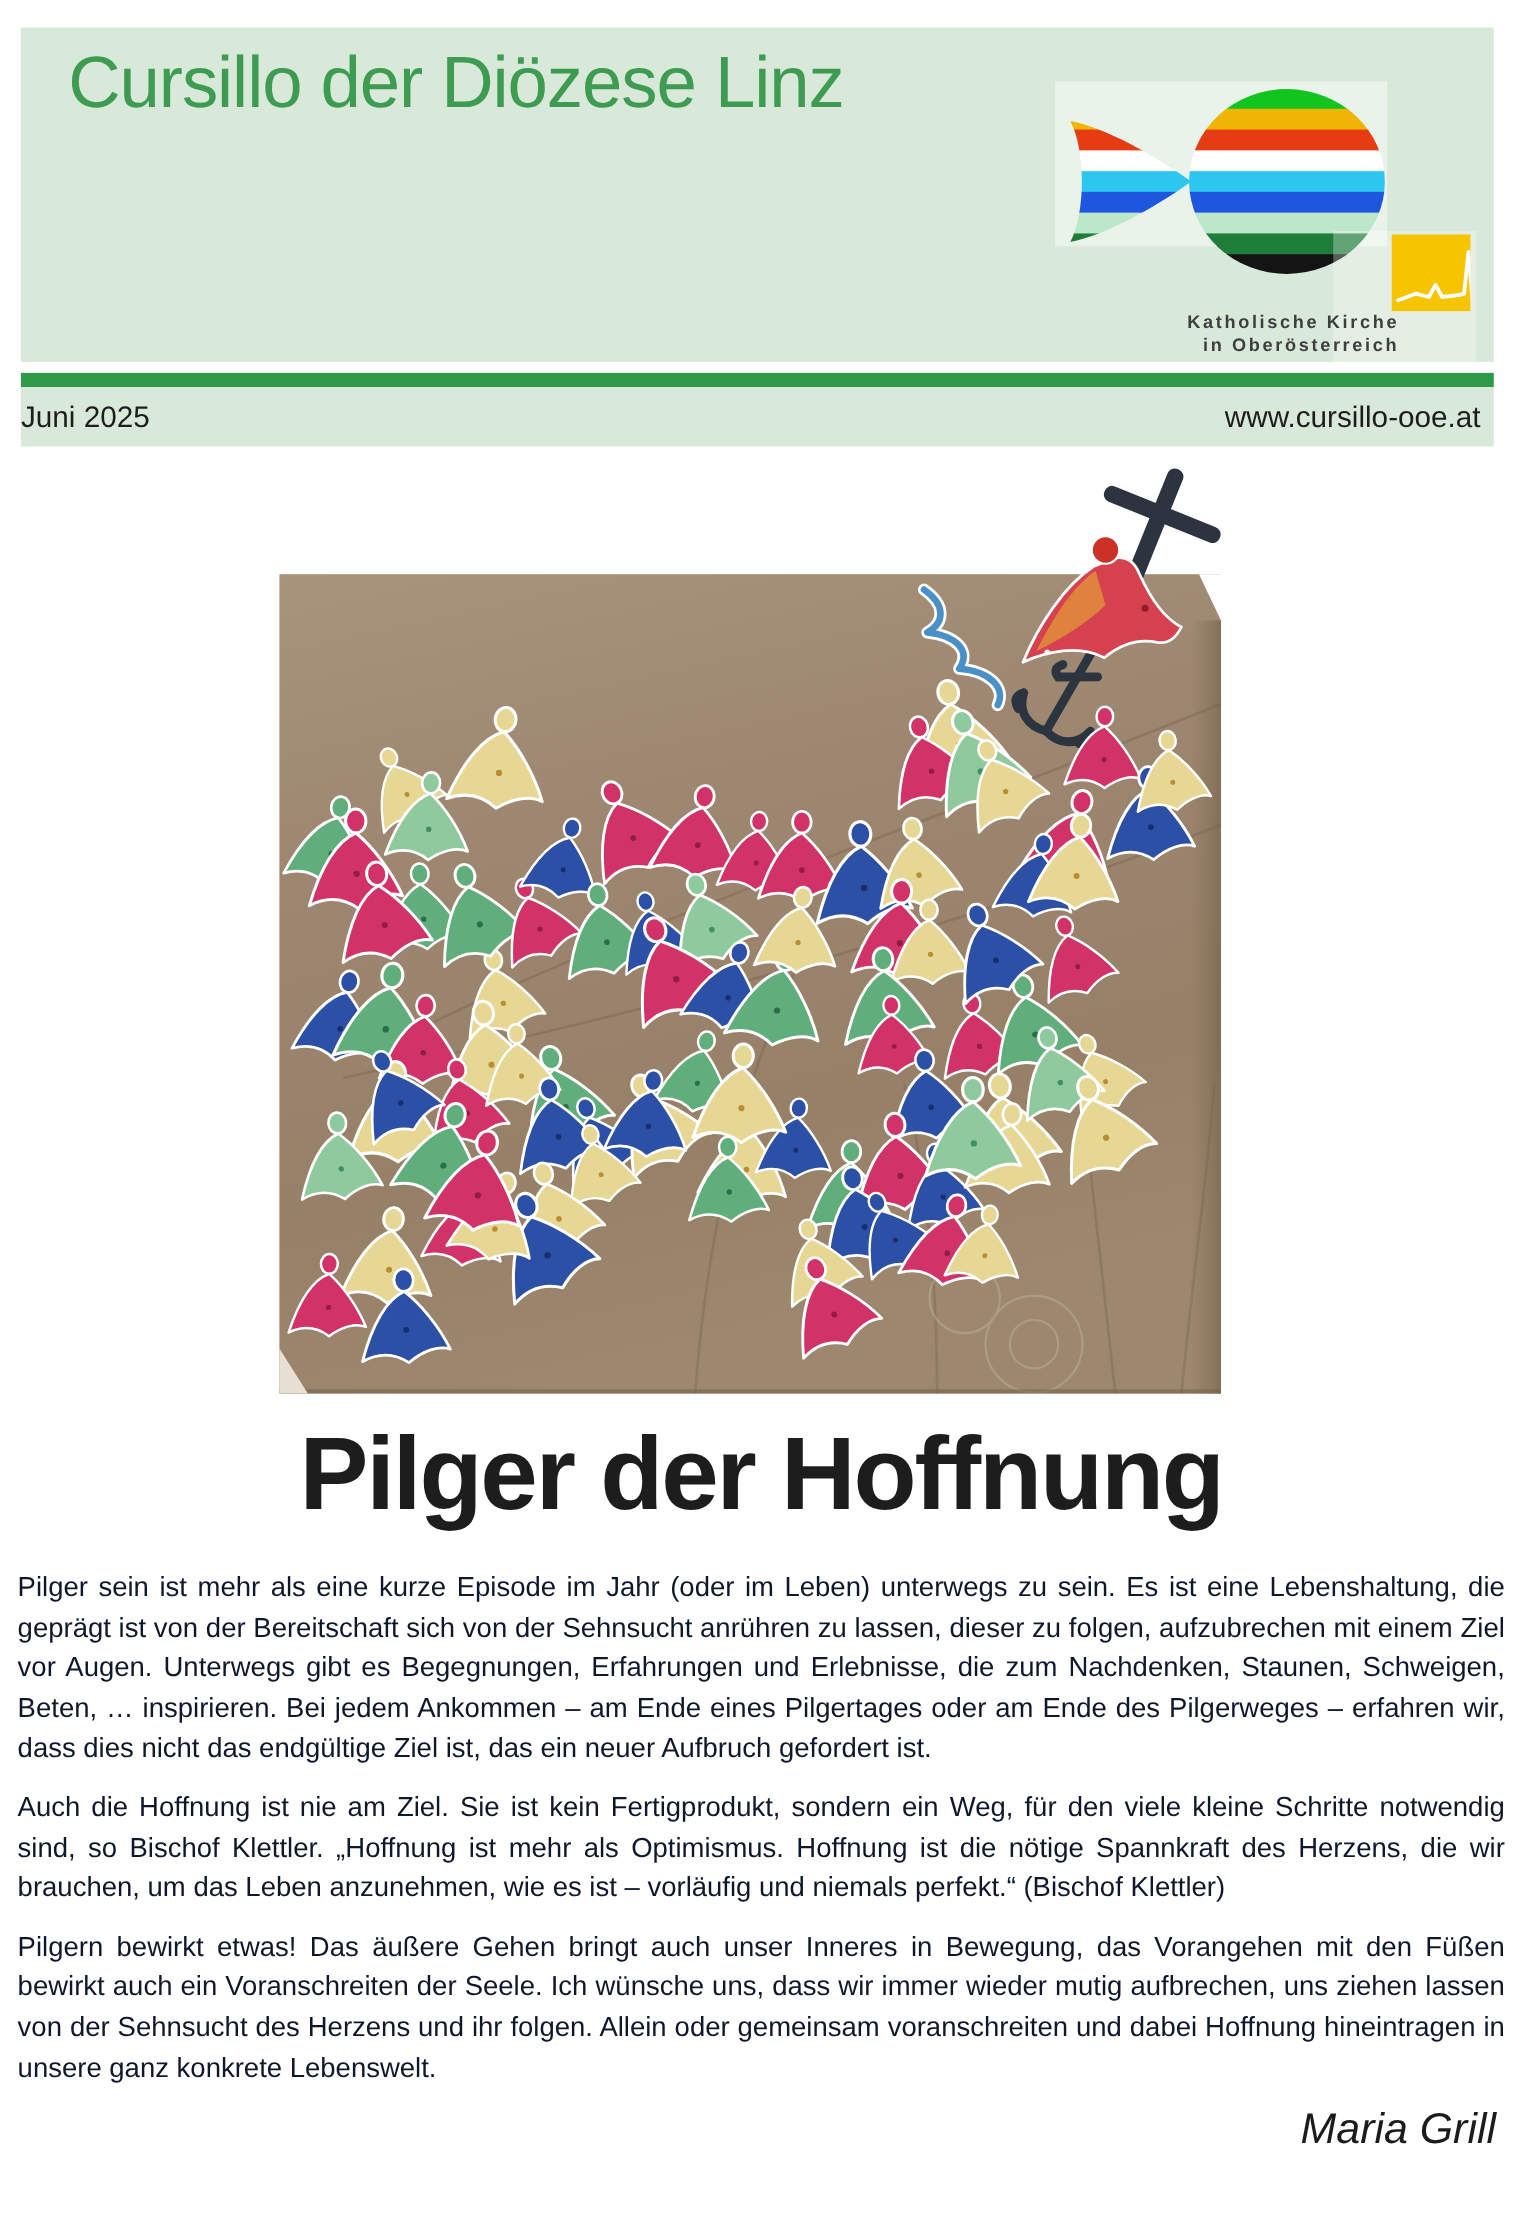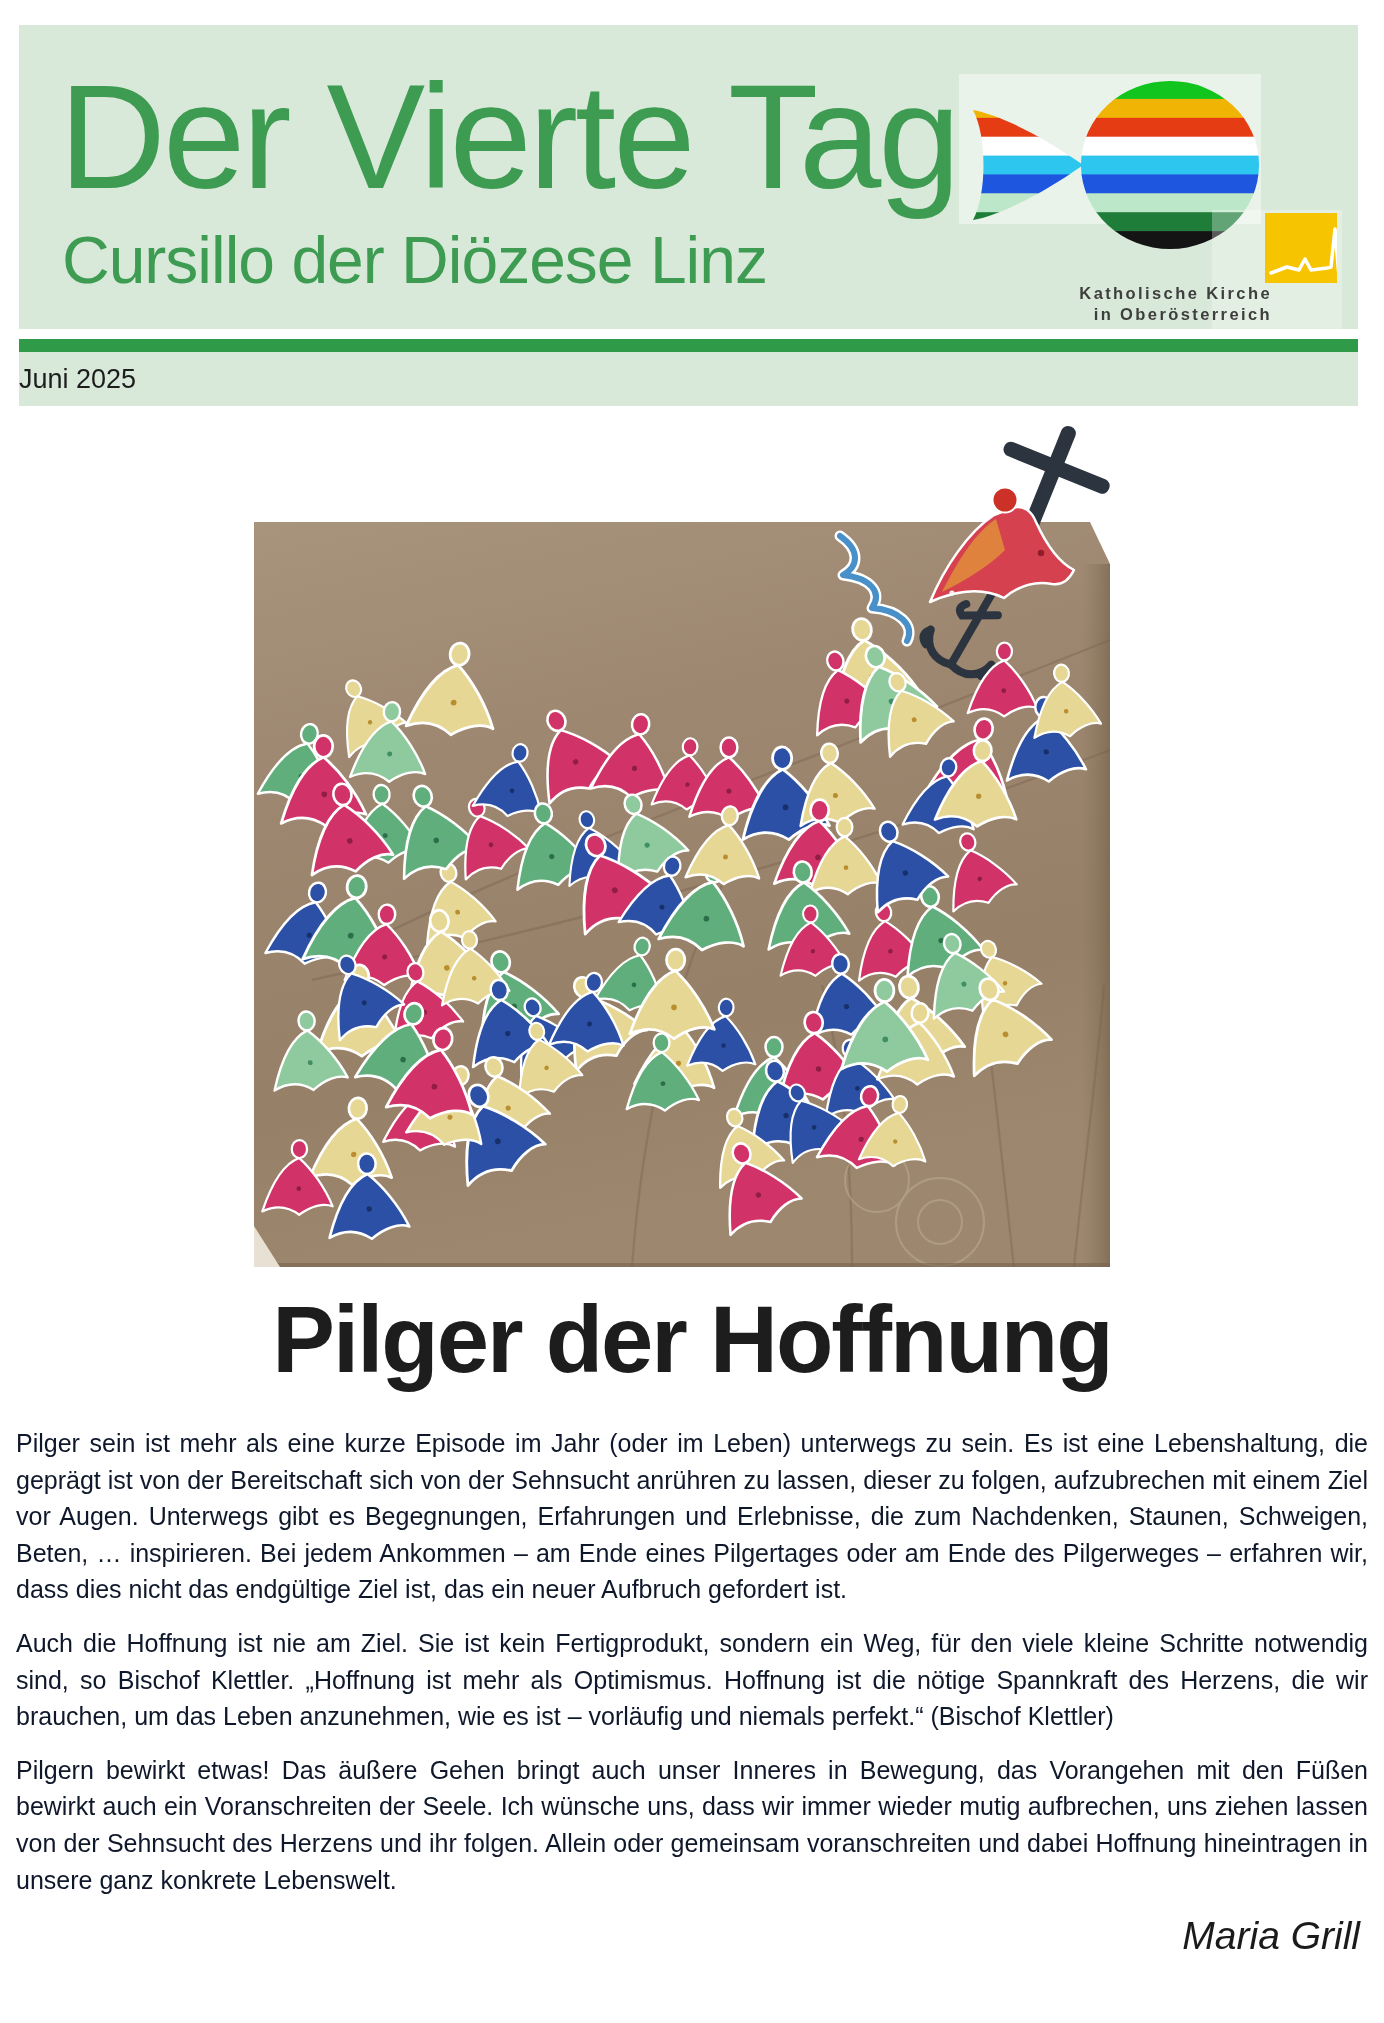--- a/index.html
+++ b/index.html
@@ -38,21 +38,20 @@
   .article p{margin:0;text-align:justify;font-size:25px;line-height:36.6px;color:#0f172a;}
   .article p + p{margin-top:17px;}
   .signature{margin-top:16px;padding-right:24px;text-align:right;font-style:italic;font-size:39px;color:#1b1b1b;}
 </style>
 </head>
 <body>
 
 <div id="page">
 
   <div class="masthead">
-    <div class="masthead-title">Der Vierte Tag</div>
     <div class="masthead-subtitle">Cursillo der Diözese Linz</div>
 
     <div class="fish-box"></div>
     <svg class="fish" viewBox="0 0 295 170">
       <defs>
         <clipPath id="fishClip">
           <path d="M 118,85 C 86,62 40,36 8,30 C 22,56 22,114 8,140 C 40,134 86,108 118,85 Z"></path>
           <ellipse cx="205" cy="85" rx="89" ry="84"></ellipse>
         </clipPath>
       </defs>
@@ -76,20 +75,21 @@
     </svg>
     <div class="church-text">
       <div>Katholische Kirche</div>
       <div>in Oberösterreich</div>
     </div>
   </div>
 
   <div class="rule-green"></div>
   <div class="issue-bar">
     <span class="issue-center">Juni 2025</span>
+    <span class="issue-right">www.cursillo-ooe.at</span>
   </div>
 
   <div class="photo-wrap">
     <svg class="photo-svg" viewBox="0 0 860 847">
       <defs>
         <linearGradient id="paperGrad" x1="0" y1="0" x2="0.25" y2="1">
           <stop offset="0" stop-color="#a8937d"></stop>
           <stop offset="0.35" stop-color="#9d8770"></stop>
           <stop offset="0.75" stop-color="#968068"></stop>
           <stop offset="1" stop-color="#9d886f"></stop>

